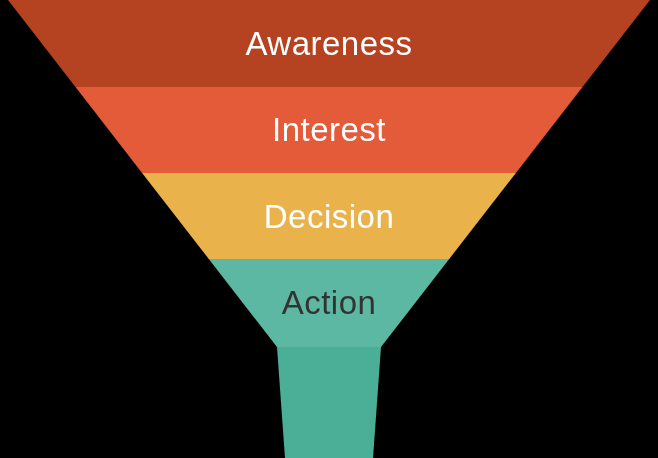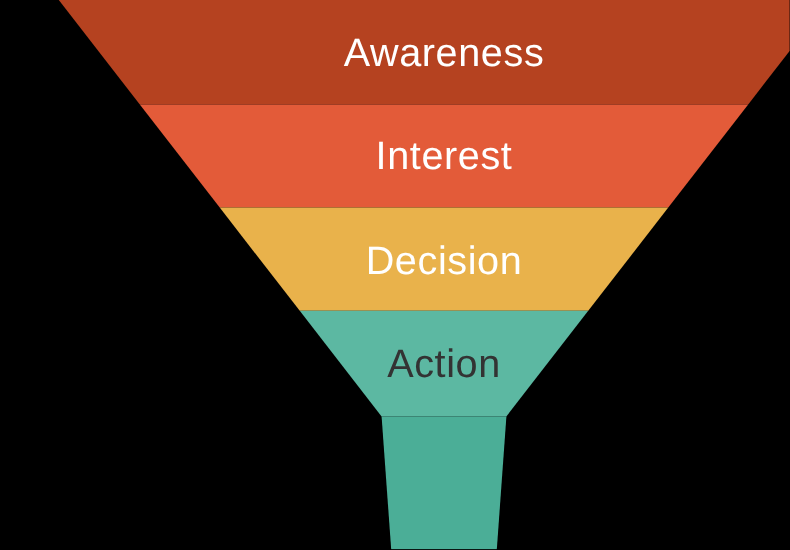--- a/index.html
+++ b/index.html
@@ -10,21 +10,20 @@
     width: 658px;
     height: 458px;
     background: #000000;
     overflow: hidden;
     font-family: "Liberation Sans", sans-serif;
   }
   .stage-wrap {
     position: relative;
     width: 536px;
     height: 458px;
-    margin-left: 41px;
   }
   svg {
     display: block;
   }
   .stage-label {
     font-family: "Liberation Sans", sans-serif;
     font-size: 33px;
     letter-spacing: 0.5px;
   }
 </style>

